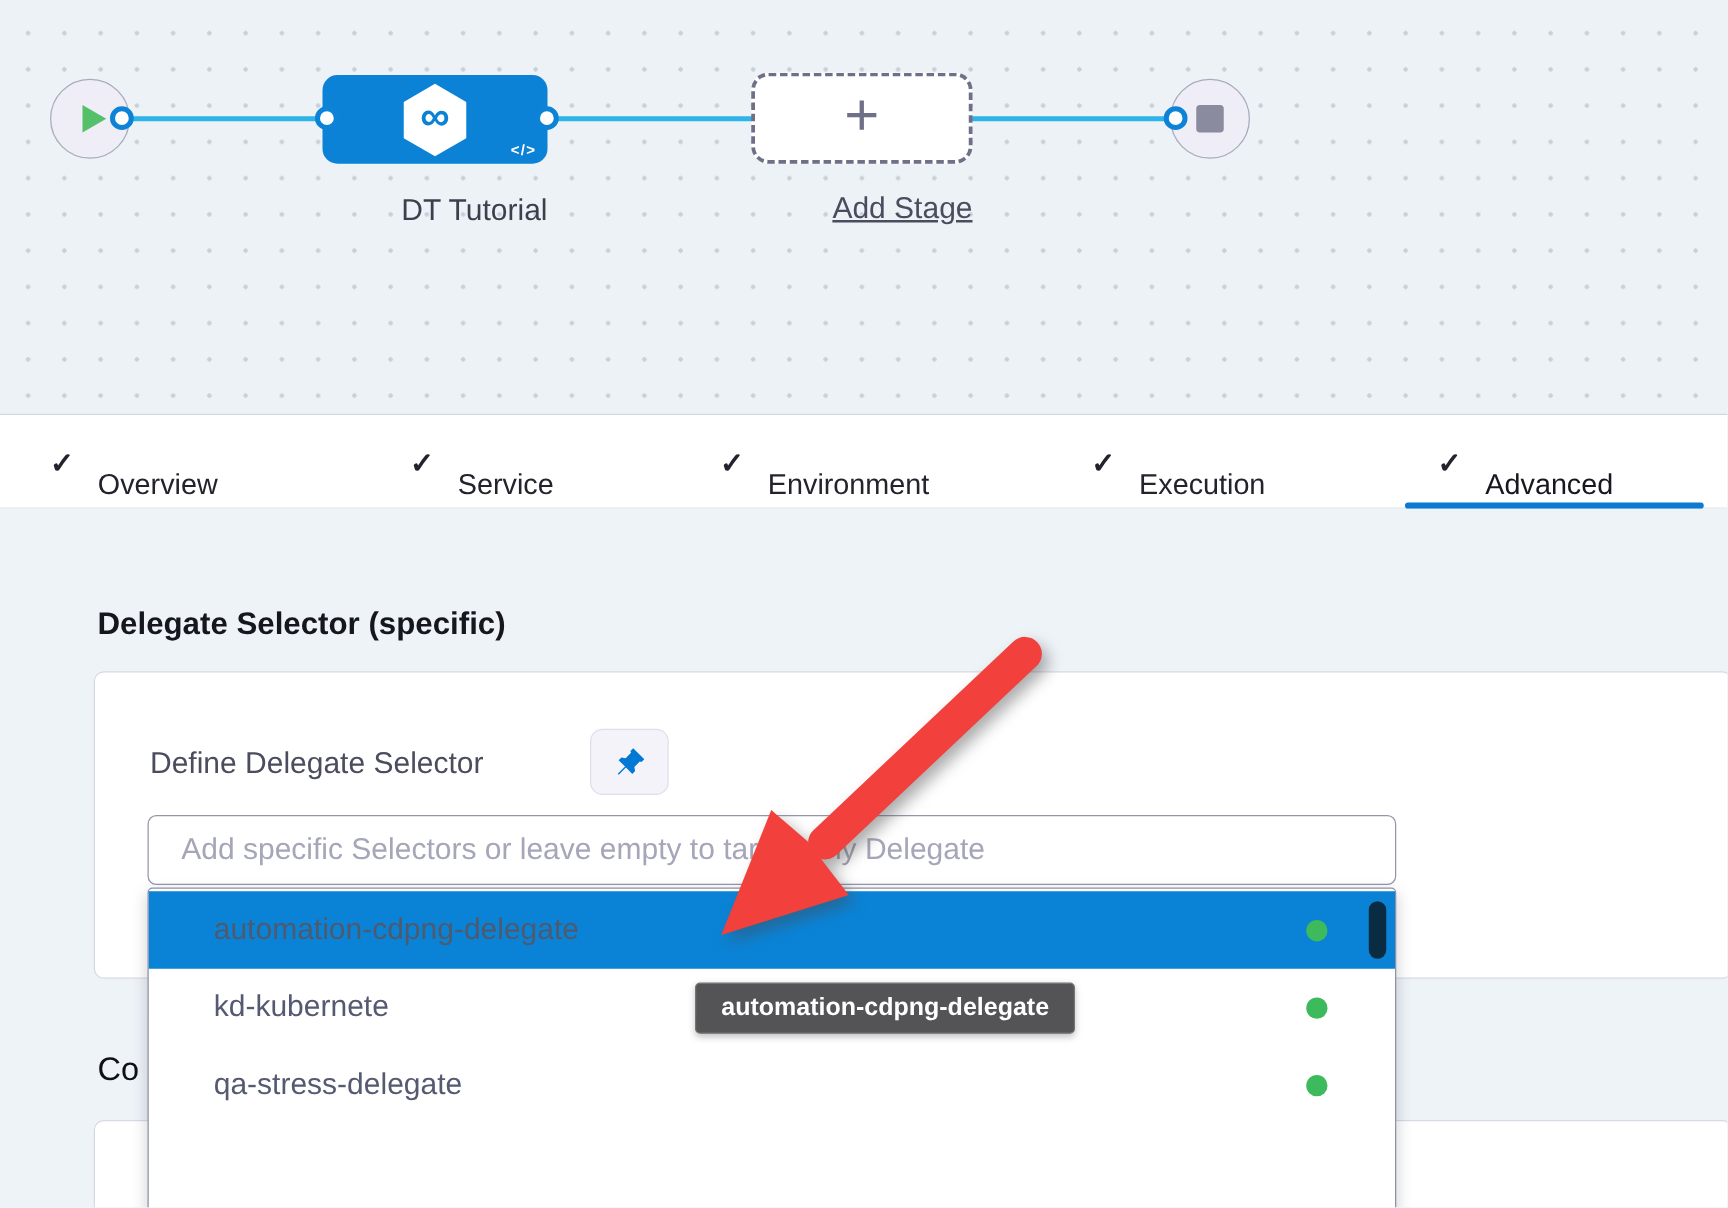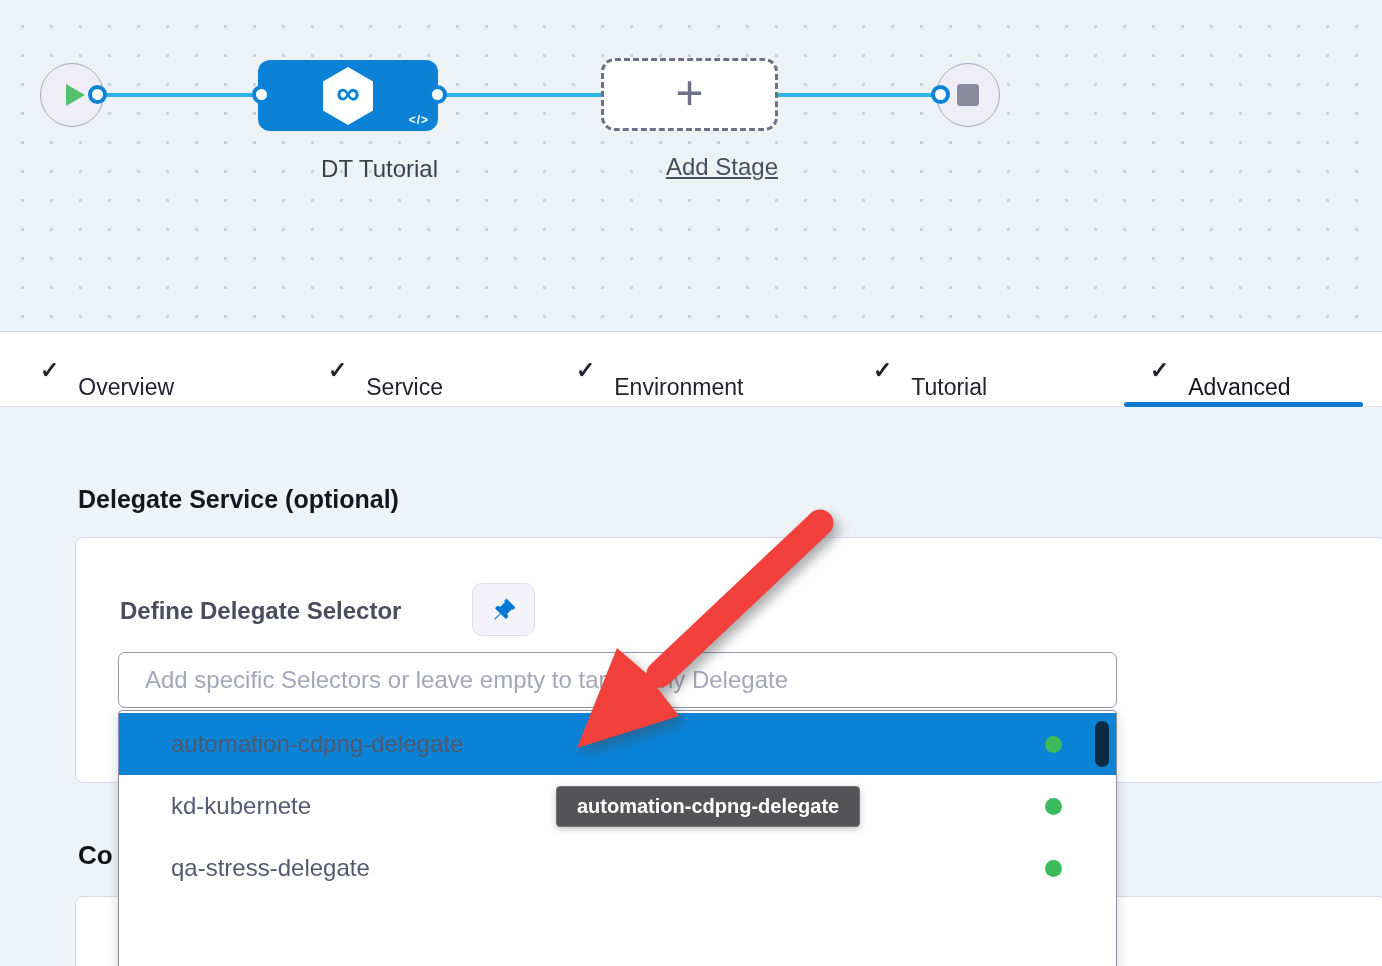--- a/index.html
+++ b/index.html
@@ -66,34 +66,34 @@
     position:absolute; left:1124px; bottom:-1px; width:239px; height:5px;
     background:#0d79d0; border-radius:3px;
   }
 
   
   .content { position:absolute; left:0; top:407px; width:1382px; height:559px; background:#eef3f8; overflow:hidden; }
   .section-heading { position:absolute; left:78px; top:78px; font-size:25px; font-weight:700; color:#16161e; }
   .card { position:absolute; background:#fff; border:1px solid #d8d9e4; border-radius:8px; }
   .card1 { left:75px; top:130px; width:1311px; height:246px; }
   .card2 { left:75px; top:489px; width:1311px; height:90px; }
-  .define-label { position:absolute; left:120px; top:190px; font-size:24px; color:#4b4d5f;font-weight:bold; }
+  .define-label { position:absolute; left:120px; top:190px; font-size:24px; color:#4b4d5f; }
   .pin-btn {
     position:absolute; left:472px; top:176px; width:63px; height:53px;
     background:#f4f3fa; border:1px solid #dfdfec; border-radius:10px;
     display:flex; align-items:center; justify-content:center; cursor:pointer;
   }
   .selector-input {
     position:absolute; left:118px; top:245px; width:999px; height:56px;
     border:1.5px solid #9596ac; border-radius:7px; background:#fff;
     font-family:"Liberation Sans", sans-serif; font-size:24px; color:#3c3d4c;
     padding:0 26px; outline:none;
   }
   .selector-input::placeholder { color:#a5a6b8; opacity:1; }
-  .co-heading { position:absolute; left:78px; top:433px; font-size:26px; font-weight:700; color:#101018; }
+  .co-heading { position:absolute; left:78px; top:433px; font-size:26px; font-weight:400; color:#101018; }
 
   
   .dropdown {
     position:absolute; left:118px; top:303px; width:999px; height:268px;
     background:#fff; border:1px solid #8f90a6; border-radius:4px;
     box-shadow:0 5px 12px rgba(40,45,60,0.22); padding-top:2px;
   }
   .dd-item {
     position:relative; height:62px; display:flex; align-items:center; cursor:pointer;
     padding-left:52px; font-size:24px; color:#555a72;
@@ -168,32 +168,32 @@
   <div class="tab tab-1">
     <span class="chk">✓</span>
     <span class="tlabel">Service</span>
   </div>
   <div class="tab tab-2">
     <span class="chk">✓</span>
     <span class="tlabel">Environment</span>
   </div>
   <div class="tab tab-3">
     <span class="chk">✓</span>
-    <span class="tlabel">Tutorial</span>
+    <span class="tlabel">Execution</span>
   </div>
   <div class="tab tab-4">
     <span class="chk">✓</span>
     <span class="tlabel">Advanced</span>
   </div>
   <div class="tab-underline"></div>
 </div>
 
 <div class="content">
 
-  <div class="section-heading">Delegate Service (optional)</div>
+  <div class="section-heading">Delegate Selector (specific)</div>
 
   <div class="card card1"></div>
   <div class="card card2"></div>
 
   <div class="co-heading">Co</div>
 
   <div class="define-label">Define Delegate Selector</div>
 
   <div class="pin-btn">
     <svg width="28" height="28" viewBox="0 0 24 24">

